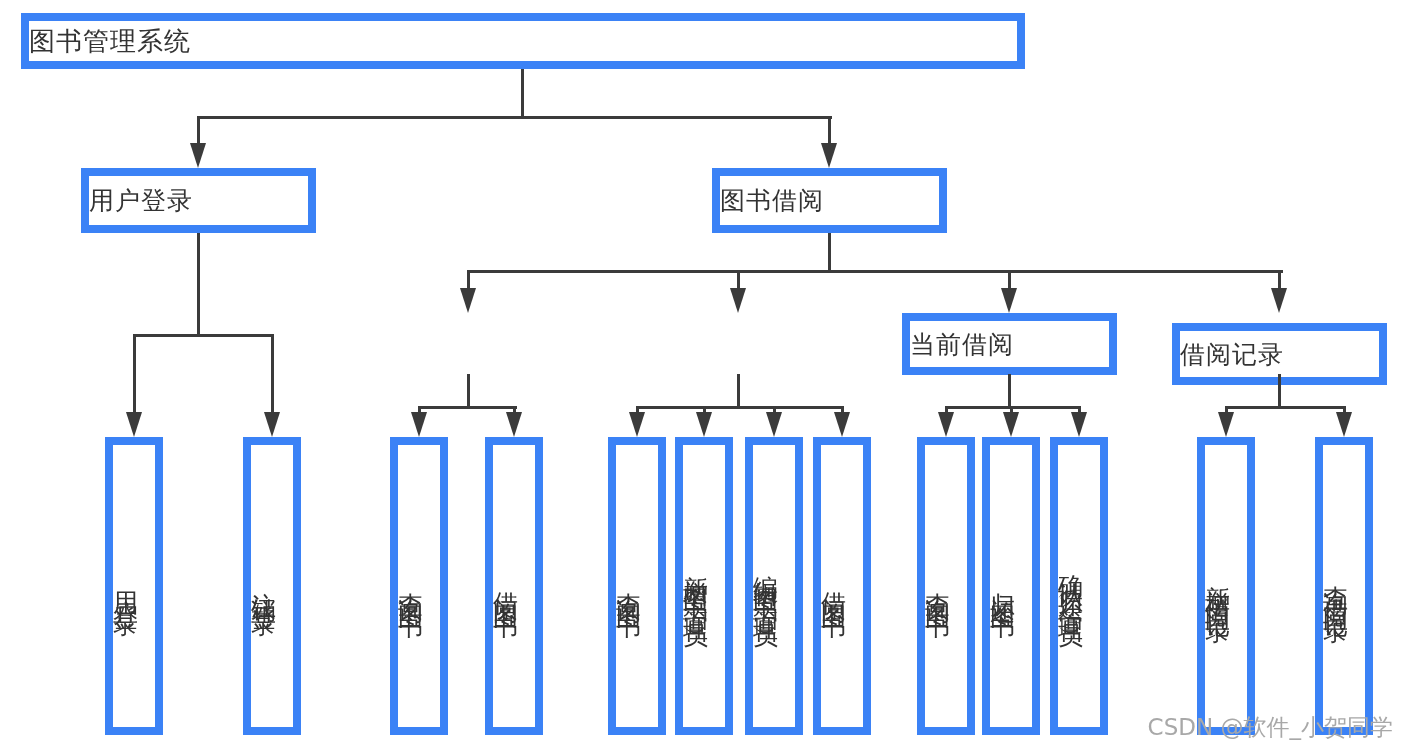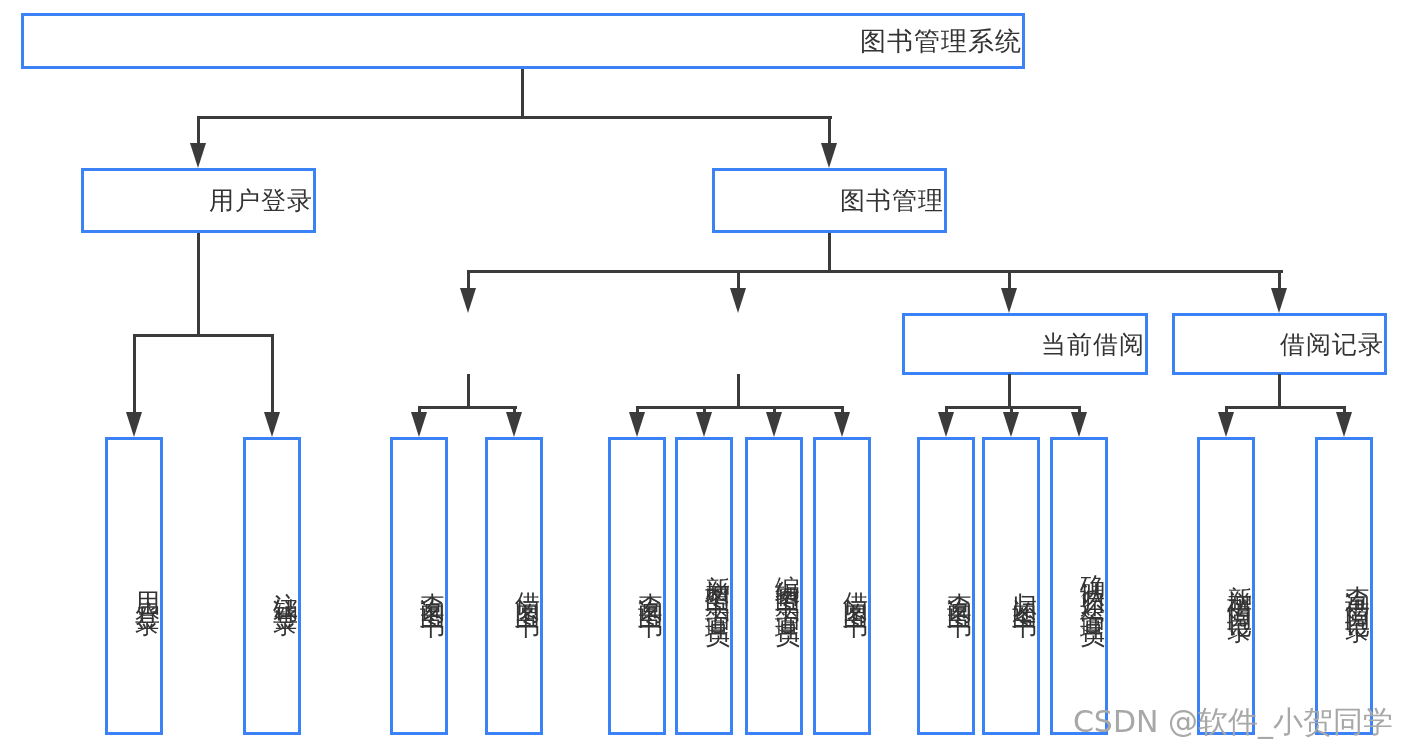--- a/index.html
+++ b/index.html
@@ -7,25 +7,25 @@
     position: relative;
     width: 1405px;
     height: 747px;
     background: #ffffff;
     font-family: "DejaVu Sans", sans-serif;
     overflow: hidden;
   }
   .box {
     position: absolute;
     box-sizing: border-box;
-    border: 3px solid #3b82f6;
+    border: 8px solid #3b82f6;
     background: #ffffff;
     display: flex;
     align-items: center;
-    justify-content: flex-end;
+    justify-content: flex-start;
     color: #333333;
   }
   .hlabel { font-size: 25px; letter-spacing: 1px; white-space: nowrap; }
   .root-label { font-size: 26px; }
   .vtext {
     writing-mode: vertical-rl;
     text-orientation: mixed;
     font-size: 25px;
     letter-spacing: 7px;
     line-height: 1;
@@ -36,49 +36,49 @@
     position: absolute;
     width: 0; height: 0;
     border-left: 8px solid transparent;
     border-right: 8px solid transparent;
     border-top: 25px solid #3b3b3b;
   }
   .watermark {
     position: absolute;
     right: 12px;
     bottom: 4px;
-    font-size: 30px;
+    font-size: 23px;
     color: #a8a8a8;
     white-space: nowrap;
   }
 </style>
 </head>
 <body>
 
 <div class="canvas">
 
   <div class="box" style="left:21px; top:13px; width:1004px; height:56px;">
     <span class="hlabel root-label">图书管理系统</span>
   </div>
 
   <div class="box" style="left:81px; top:168px; width:235px; height:65px;">
     <span class="hlabel">用户登录</span>
   </div>
 
   <div class="box" style="left:712px; top:168px; width:235px; height:65px;">
-    <span class="hlabel">图书管理</span>
+    <span class="hlabel">图书借阅</span>
   </div>
 
 
 
-  <div class="box" style="left:902px; top:313px; width:246px; height:62px;">
+  <div class="box" style="left:902px; top:313px; width:215px; height:62px;">
     <span class="hlabel">当前借阅</span>
   </div>
 
-  <div class="box" style="left:1172px; top:313px; width:215px; height:62px;">
+  <div class="box" style="left:1172px; top:323px; width:215px; height:62px;">
     <span class="hlabel">借阅记录</span>
   </div>
 
   <div class="box" style="left:105px; top:437px; width:58px; height:298px;">
     <span class="vtext">用户登录</span>
   </div>
   <div class="box" style="left:243px; top:437px; width:58px; height:298px;">
     <span class="vtext">注销登录</span>
   </div>
 

